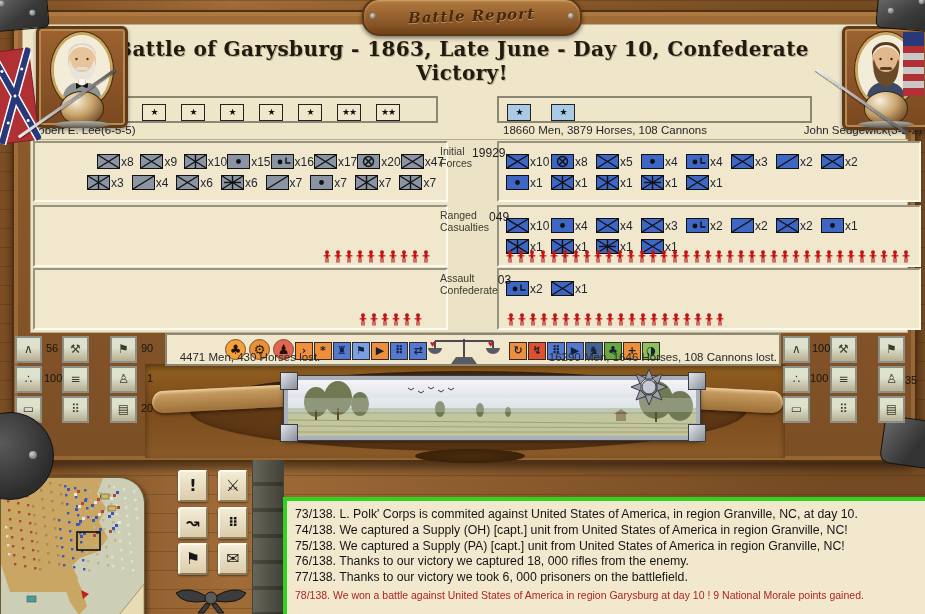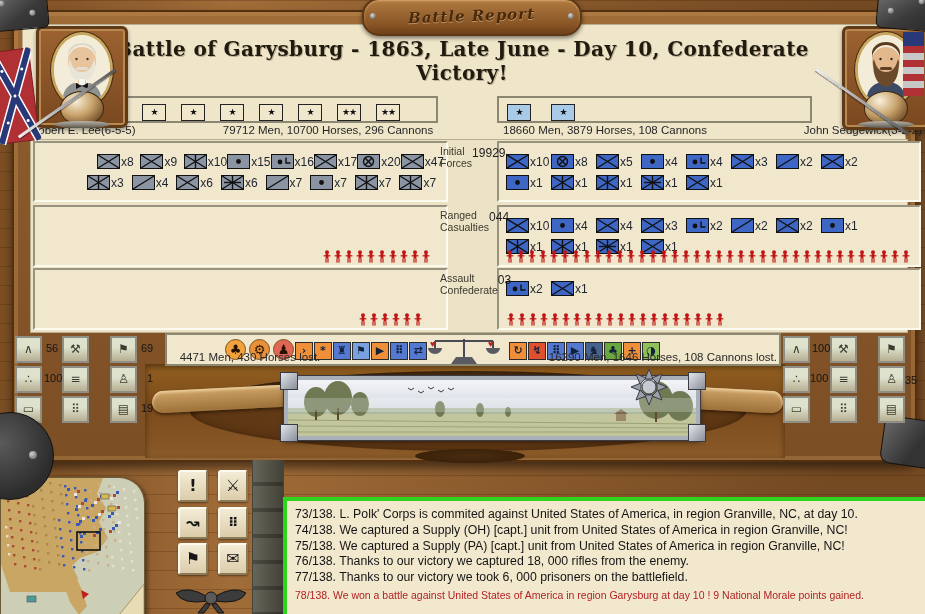--- a/index.html
+++ b/index.html
@@ -194,21 +194,20 @@
   <div id="banner">
     <span>Battle Report</span>
   </div>
 
   <div id="title">Battle of Garysburg - 1863, Late June - Day 10, Confederate Victory!</div>
 
   <div class="starbox" id="stars-l"><span class="starcell csa">★</span><span class="starcell csa">★</span><span class="starcell csa">★</span><span class="starcell csa">★</span><span class="starcell csa">★</span><span class="starcell csa">★★</span><span class="starcell csa">★★</span></div>
   <div class="starbox" id="stars-r"><span class="starcell usa">★</span><span class="starcell usa">★</span></div>
 
   <div class="idline" id="name-l">Robert E. Lee(6-5-5)</div>
-  <div class="idline" id="stat-l">79712 Men, 10700 Horses, 296 Cannons</div>
   <div class="idline" id="stat-r">18660 Men, 3879 Horses, 108 Cannons</div>
   <div class="idline" id="name-r">John Sedgewick(3-2-2)</div>
 
   <div class="portrait" id="portrait-l">
     <div class="oval">
       <svg width="56" height="70" viewBox="0 0 56 70">
         <rect width="56" height="70" fill="#f3ecd8"></rect>
         <path d="M8,70 Q8,52 20,48 h16 Q48,52 48,70 z" fill="#8e9290"></path>
         <rect x="24" y="40" width="8" height="10" fill="#e8c49c"></rect>
         <circle cx="28" cy="26" r="14" fill="#e8c49c"></circle>
@@ -1044,21 +1043,21 @@
           <rect x="0.6" y="5.2" width="6.8" height="1.2"></rect>
           <rect x="2.4" y="8.6" width="1.2" height="4"></rect>
           <rect x="4.4" y="8.6" width="1.2" height="4"></rect>
         </svg>
       </div>
   </div>
   <div class="mid" style="top:207px;height:58px">
     <div class="lbl">Ranged Casualties</div>
     <div class="nums">
       <span>0</span>
-      <span>44</span>
+      <span>49</span>
     </div>
   </div>
 
   <div class="fpanel" style="left:33px;top:268px;width:415px;height:62px">
     <div class="units" id="units-l2"></div>
       <div class="figs" id="figs-l2">
         <svg width="8" height="13" viewBox="0 0 8 13" fill="#c11616">
           <circle cx="4" cy="2.2" r="2"></circle>
           <rect x="2.6" y="4" width="2.8" height="4.6"></rect>
           <rect x="0.6" y="5.2" width="6.8" height="1.2"></rect>
@@ -1295,24 +1294,24 @@
         <text x="5" y="12" font-size="9" fill="#c02020">♥</text>
         <text x="63" y="12" font-size="9" fill="#c02020">♥</text>
       </svg>
     </span>
     <span id="badges-r"><span class="bsquare" style="background: rgb(240, 143, 58);">↻</span><span class="bsquare" style="background: rgb(224, 80, 46);">↯</span><span class="bsquare" style="background: rgb(85, 120, 208);">⠿</span><span class="bsquare" style="background: rgb(85, 120, 208);">▶</span><span class="bsquare" style="background: rgb(70, 98, 142);">♞</span><span class="bsquare" style="background: rgb(106, 168, 62);">♣</span><span class="bsquare" style="background: rgb(240, 143, 58);">+</span><span class="bsquare" style="background: rgb(143, 192, 90);">◑</span></span>
     <div class="bar-txt" id="bar-txt-l">4471 Men, 430 Horses lost.</div>
     <div class="bar-txt" id="bar-txt-r">16290 Men, 1646 Horses, 108 Cannons lost.</div>
   </div>
 
   <span class="snum" id="num-l-tents">56</span>
-  <span class="snum" id="num-l-flags">69</span>
+  <span class="snum" id="num-l-flags">90</span>
   <span class="snum" id="num-l-ammo">100</span>
   <span class="snum" id="num-l-runner">1</span>
-  <span class="snum" id="num-l-supply">19</span>
+  <span class="snum" id="num-l-supply">20</span>
   <span class="snum" id="num-r-tents">100</span>
   <span class="snum" id="num-r-ammo">100</span>
   <span class="snum" id="num-r-runner">35</span>
 
   <div id="pan-band"></div>
   <div id="pan-oval"></div>
   <div class="handle" id="handle-l"></div>
   <div class="handle" id="handle-r"></div>
   <div id="pan-frame">
     <svg width="408" height="56" viewBox="0 0 408 56" preserveAspectRatio="none">

